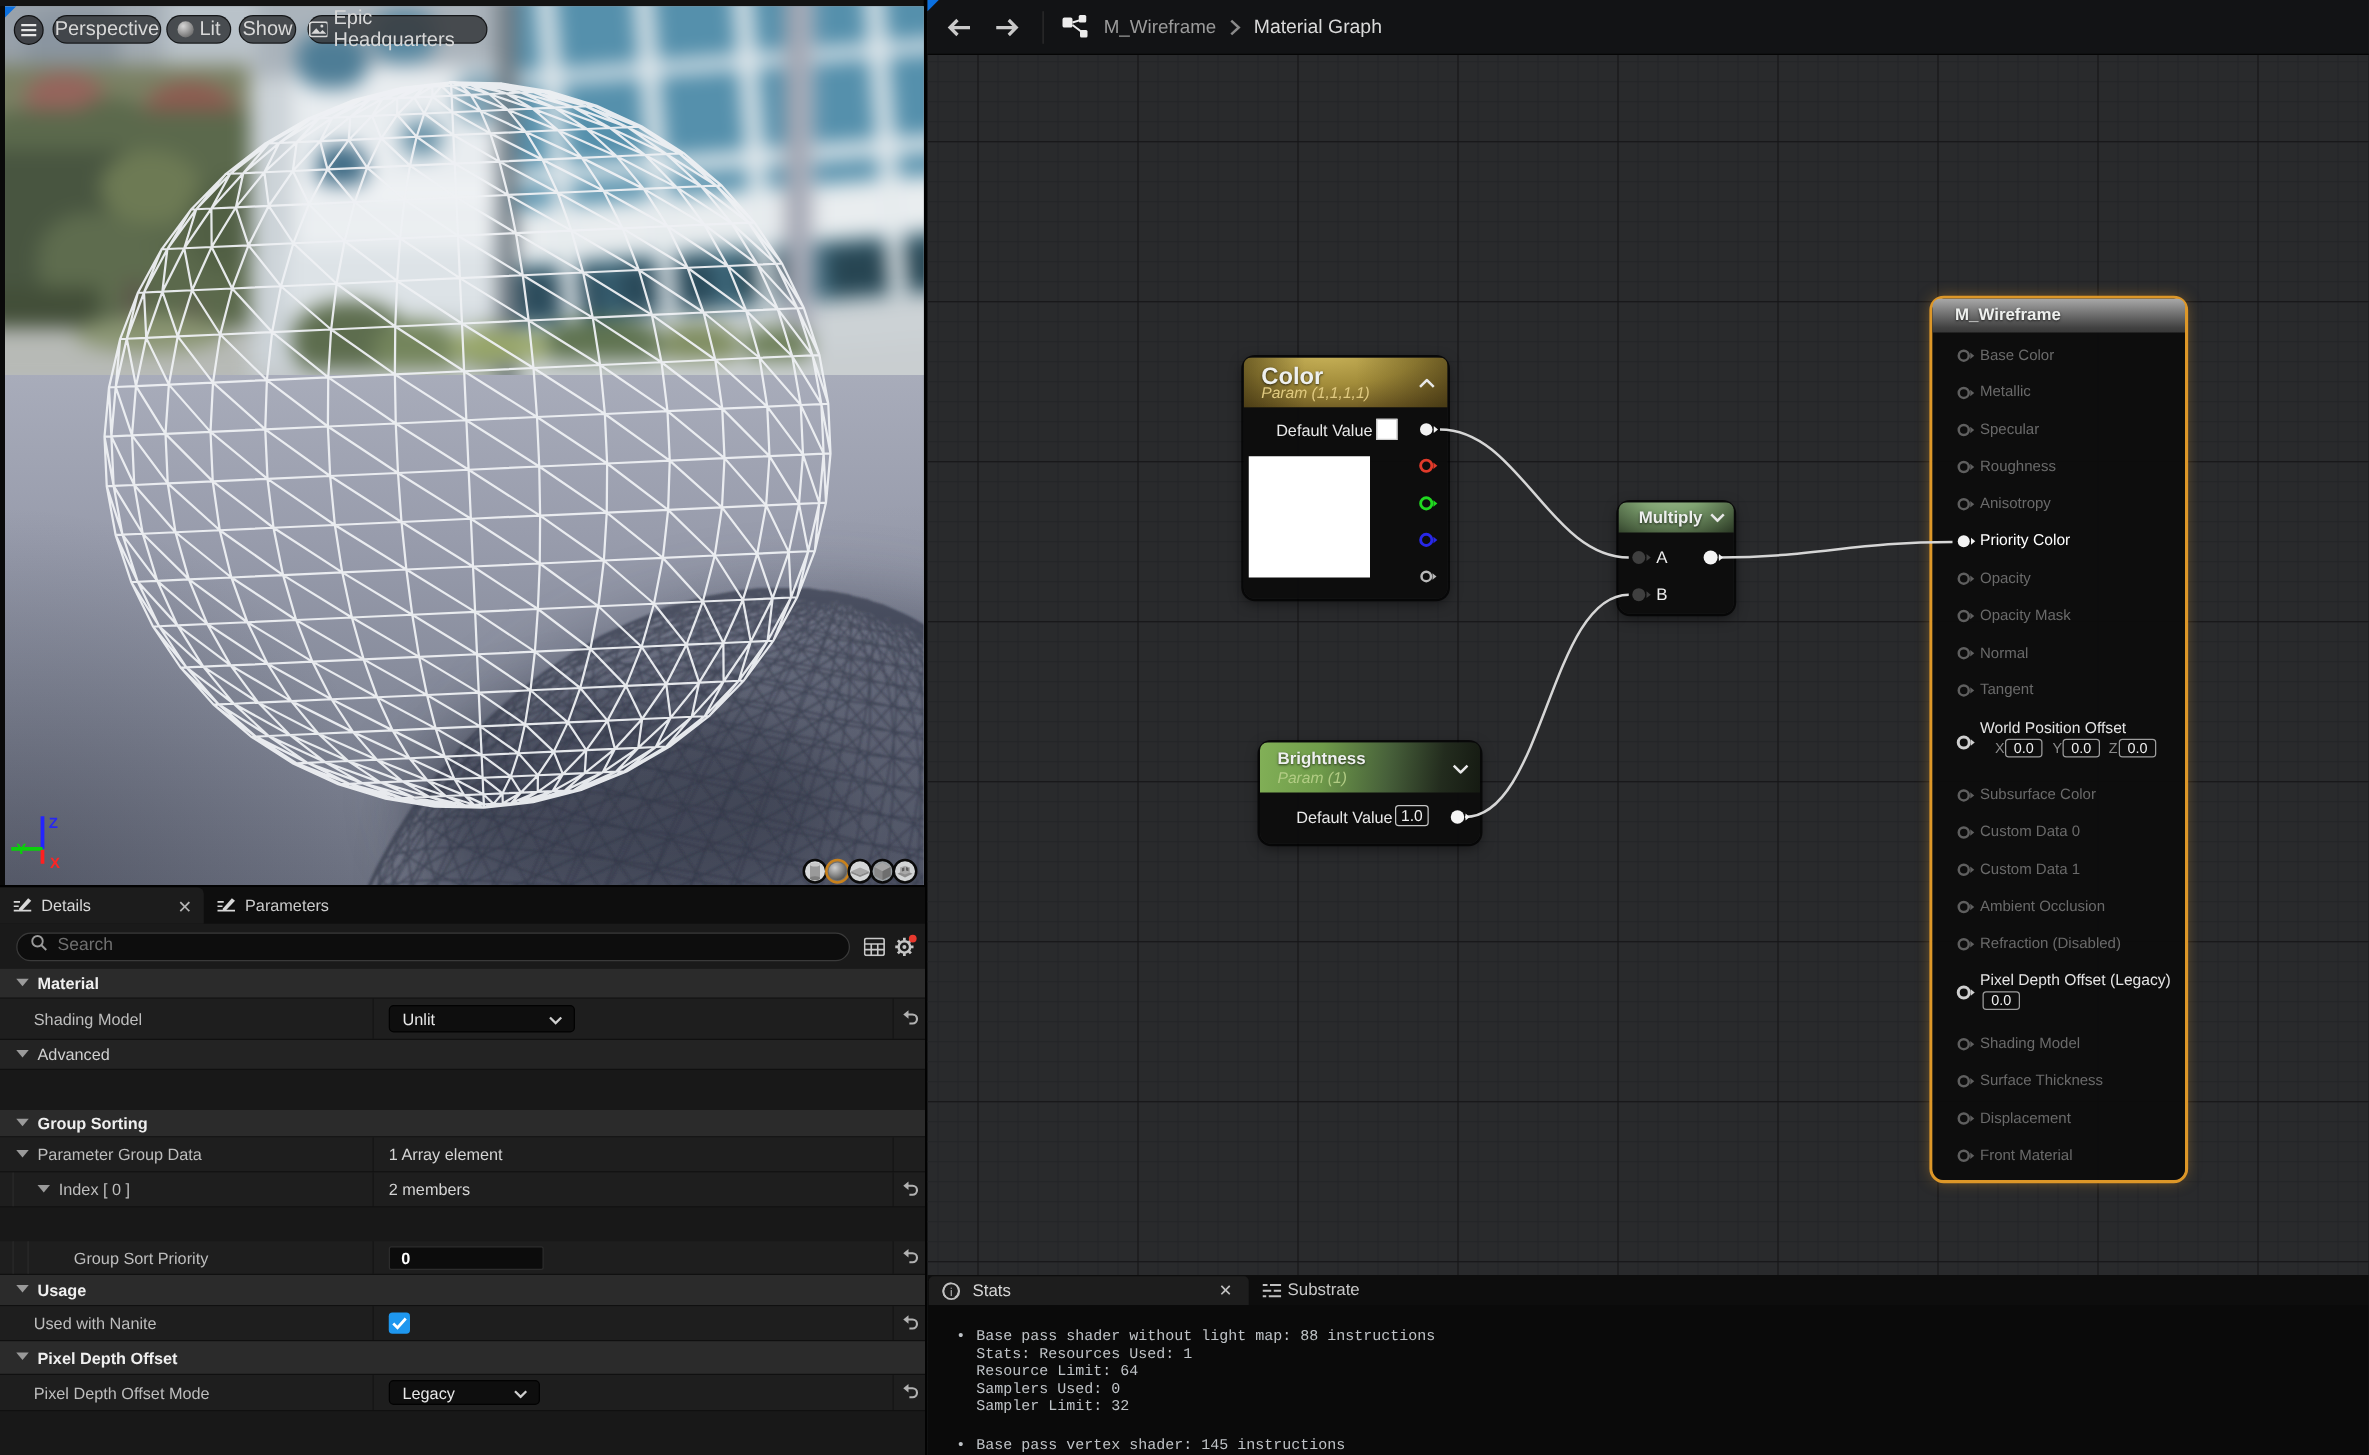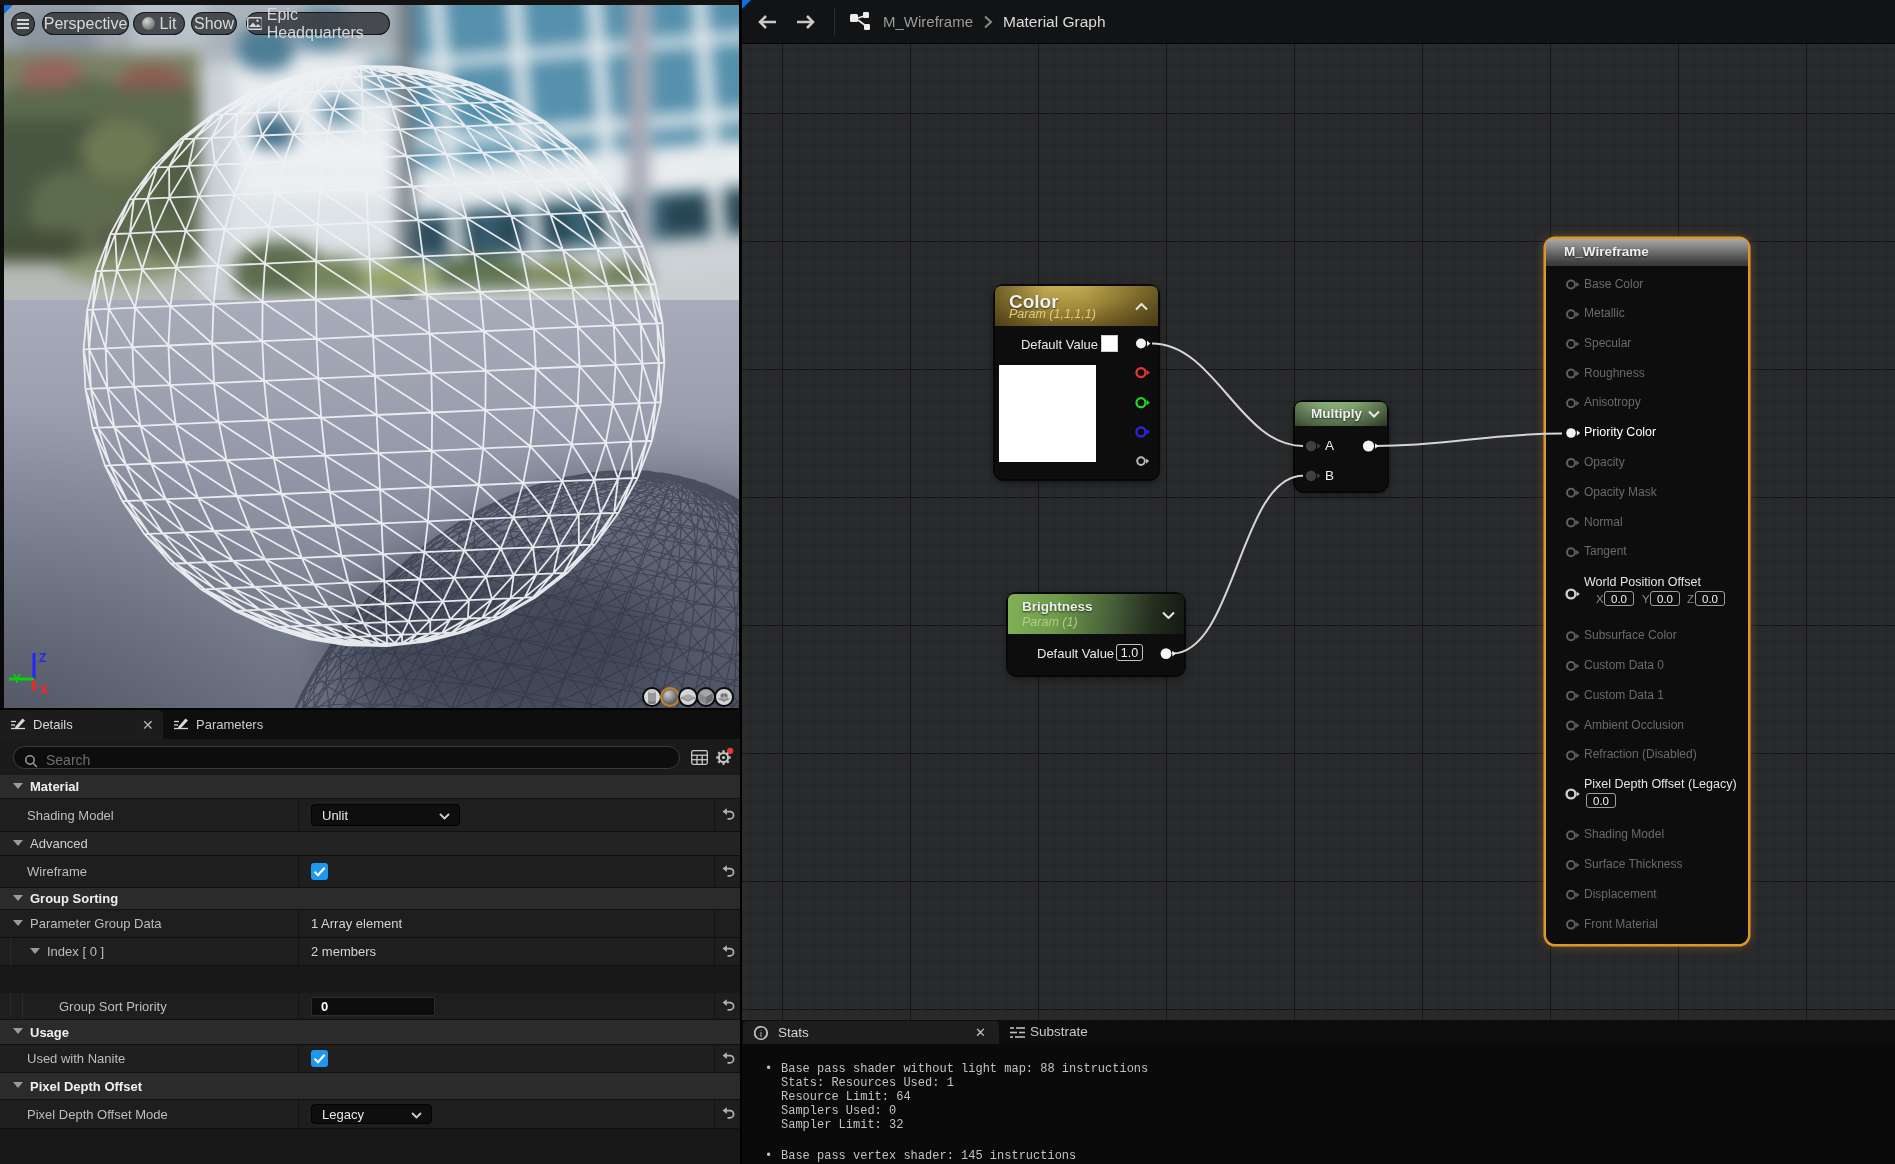--- a/index.html
+++ b/index.html
@@ -14,21 +14,21 @@
 #wires{left:0;top:0;width:735px;height:703px}
 
 .pill{position:absolute;height:23px;border-radius:12px;background:rgba(56,59,63,0.88);border:1px solid rgba(10,11,12,0.8);color:#d8d8d8;font-size:16px;display:flex;align-items:center;justify-content:center;gap:5px}
 #vpmenu{position:absolute;left:7px;top:7px;width:24px;height:24px;border-radius:50%;background:rgba(56,59,63,0.92);border:1px solid rgba(10,11,12,0.85);display:flex;align-items:center;justify-content:center}
 .mshape{position:absolute;top:682px;width:20px;height:20px;border-radius:50%;border:2px solid #0a0a0a}
 
 #details{left:0;top:710px;width:740px;height:454px;background:#151515;font-size:13px;color:#c2c2c2}
 #dtabs{position:absolute;left:0;top:0;width:740px;height:29px;background:#0e0e0e}
 .dtab{position:absolute;top:0;height:29px;display:flex;align-items:center;color:#d8d8d8}
 #dsearchrow{position:absolute;left:0;top:29px;width:740px;height:36px;background:#1a1a1a}
-#dsearch{position:absolute;left:13px;top:7px;width:667px;height:23px;border-radius:12px;background:#0d0d0d;border:1px solid #3a3a3a;display:flex;align-items:flex-end;color:#6f6f6f;font-size:14px}
+#dsearch{position:absolute;left:13px;top:7px;width:667px;height:23px;border-radius:12px;background:#0d0d0d;border:1px solid #3a3a3a;display:flex;align-items:flex-start;color:#6f6f6f;font-size:14px}
 .drow{position:absolute;left:0;width:740px;border-bottom:1px solid #101010;display:flex;align-items:center}
 .dhead{background:#2b2b2b;color:#efefef;font-weight:bold}
 .dreg{background:#1e1e1e}
 .dadv{background:#232323}
 .tri{width:0;height:0;border-left:5px solid transparent;border-right:5px solid transparent;border-top:6px solid #9a9a9a;margin-right:7px}
 .vdiv{position:absolute;left:298px;top:0;bottom:0;width:1px;background:#141414}
 .rdiv{position:absolute;left:714px;top:0;bottom:0;width:1px;background:#141414}
 .dd{position:absolute;left:311px;height:20px;background:#0e0e0e;border:1px solid #020202;border-radius:4px;color:#e8e8e8;display:flex;align-items:center;font-size:13px}
 .ddch{position:absolute;right:9px}
 .cbox{position:absolute;left:311px;width:17px;height:17px;background:#1e97ef;border-radius:3px}
@@ -286,34 +286,20 @@
         </span>
         <span class="reset"><svg width="16" height="15">
             <path d="M5.5 4.6 H10 a3.6 3.6 0 0 1 0 7.2 H7.5" fill="none" stroke="#b2b2b2" stroke-width="1.7"></path>
             <path d="M6.8 1.2 L2.6 4.6 L6.8 8 Z" fill="#b2b2b2"></path>
           </svg></span>
       </div>
       <div class="drow dadv" style="top:122px;height:24px">
         <span class="tri" style="position:absolute;left:13px;top:50%;margin-top:-4px"></span>
         <span style="position:absolute;left:30px;color:#cfcfcf">Advanced</span>
       </div>
-      <div class="drow dreg" style="top:146px;height:32px">
-        <span class="vdiv"></span>
-        <span class="rdiv"></span>
-        <span style="position:absolute;left:27px;color:#bdbdbd">Wireframe</span>
-        <span class="cbox" style="top:7px">
-          <svg width="17" height="17" style="position:absolute;left:0;top:0">
-            <path d="M3.6 8.8 L7 12.2 L13.6 4.8" fill="none" stroke="#fff" stroke-width="2.2"></path>
-          </svg>
-        </span>
-        <span class="reset"><svg width="16" height="15">
-            <path d="M5.5 4.6 H10 a3.6 3.6 0 0 1 0 7.2 H7.5" fill="none" stroke="#b2b2b2" stroke-width="1.7"></path>
-            <path d="M6.8 1.2 L2.6 4.6 L6.8 8 Z" fill="#b2b2b2"></path>
-          </svg></span>
-      </div>
       <div class="drow dhead" style="top:178px;height:22px">
         <span class="tri" style="position:absolute;left:13px;top:50%;margin-top:-4px"></span>
         <span style="position:absolute;left:30px;color:#efefef">Group Sorting</span>
       </div>
       <div class="drow dreg" style="top:200px;height:28px">
         <span class="vdiv"></span>
         <span class="rdiv"></span>
         <span class="tri" style="position:absolute;left:13px;top:50%;margin-top:-4px"></span>
         <span style="position:absolute;left:30px;color:#bdbdbd">Parameter Group Data</span>
         <span style="position:absolute;left:311px;color:#d4d4d4">1 Array element</span>

